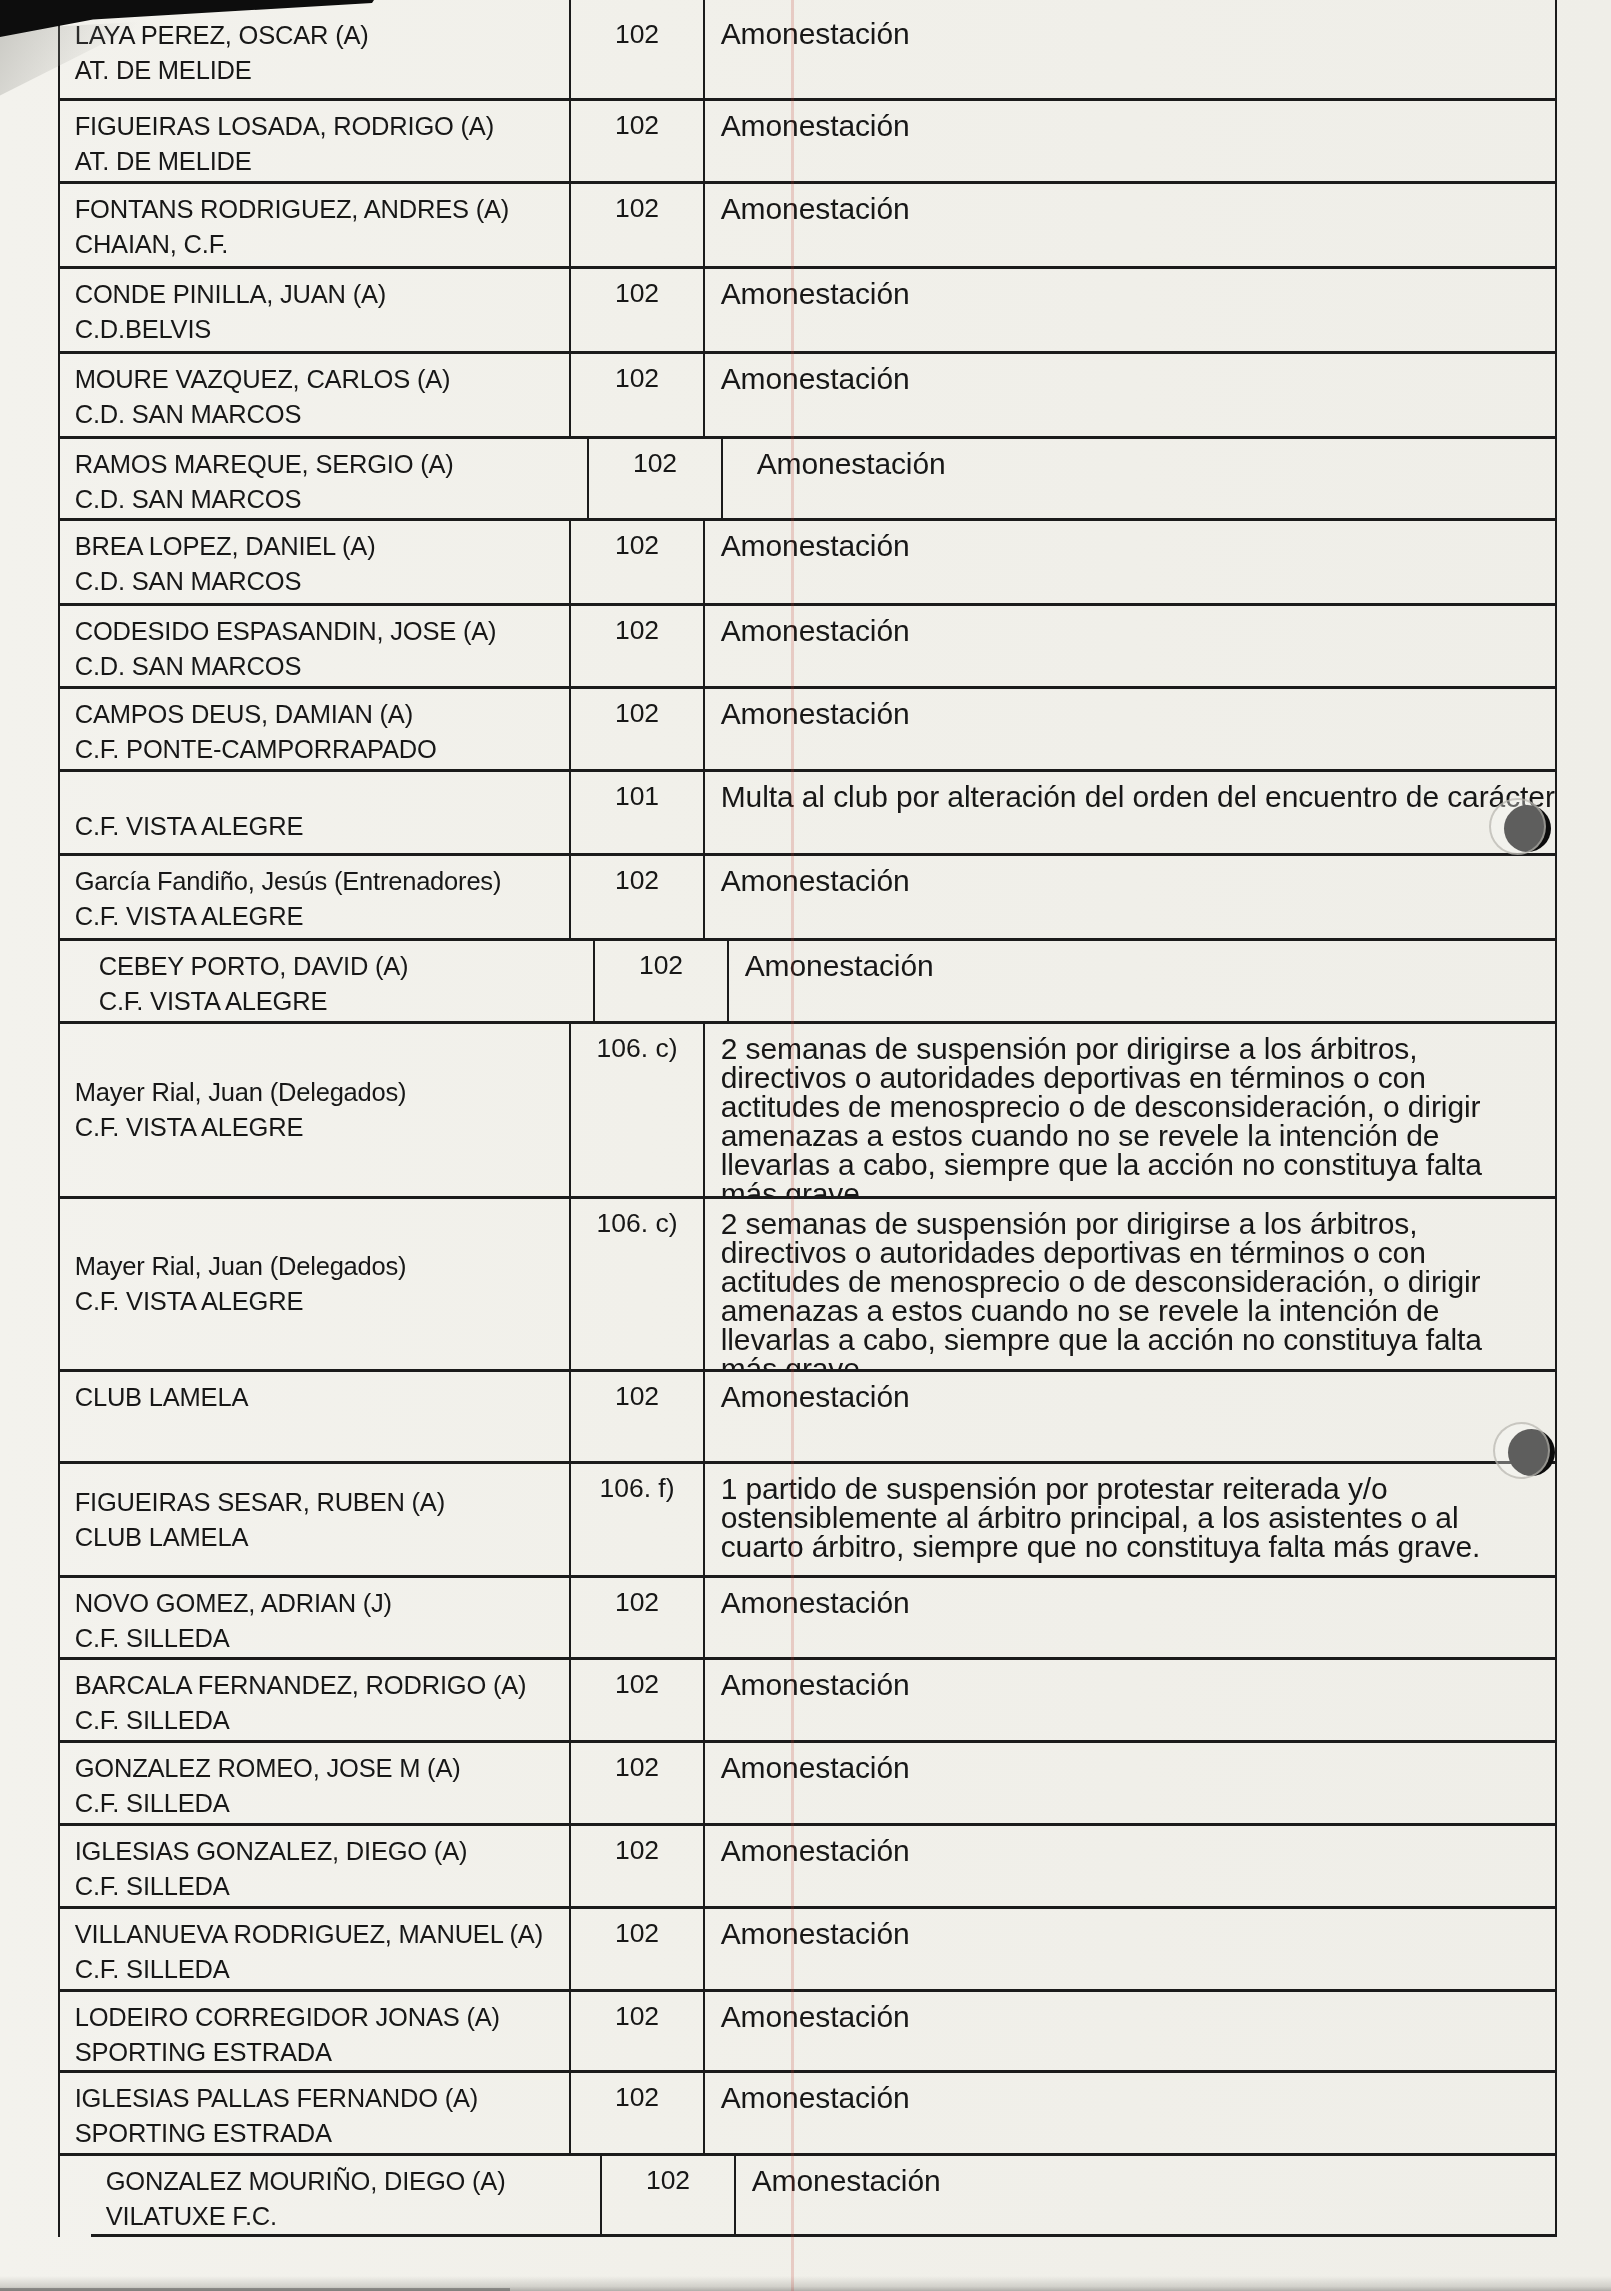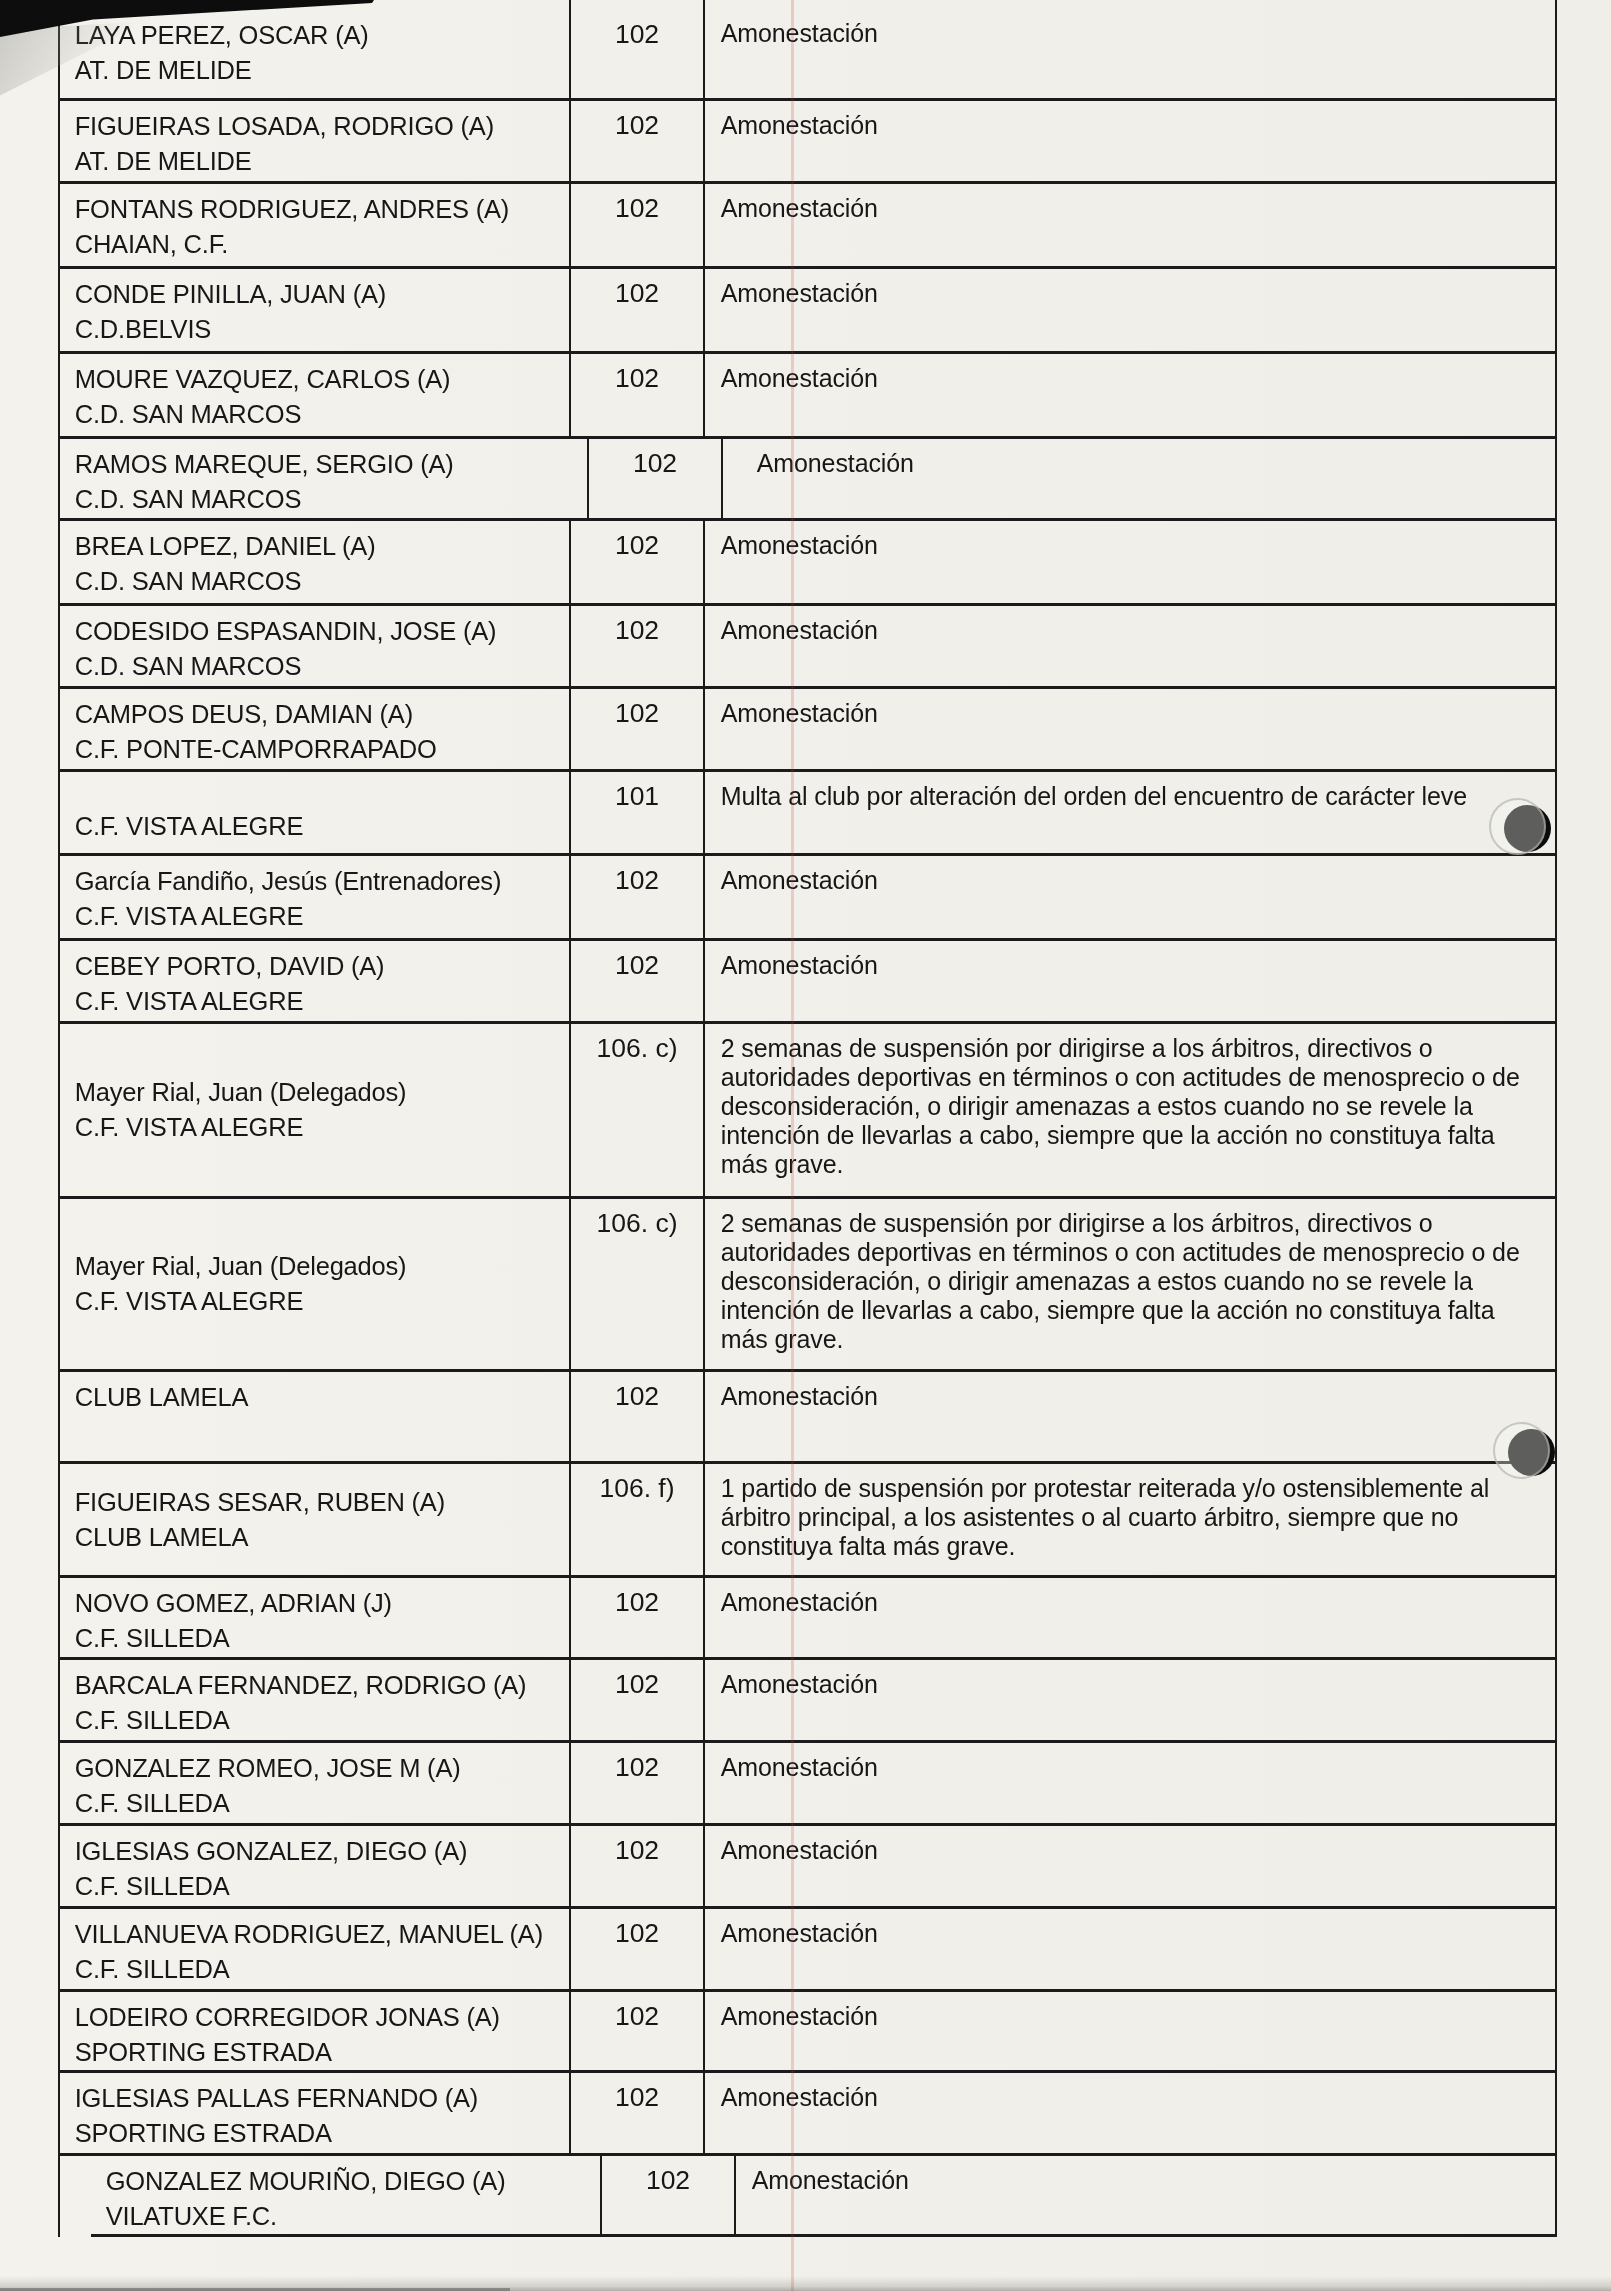--- a/index.html
+++ b/index.html
@@ -37,21 +37,21 @@
   .person,.club{white-space:nowrap;}
   .cell.article{
     border-left:2.9px solid var(--line);
     border-right:2.9px solid var(--line);
     text-align:center;
     font-size:26.5px;
     padding-top:8.8px;
   }
   .cell.sanction{
     padding:9.8px 13.7px 3.9px 15.7px;
-    font-size:25px;line-height:29px;
+    font-size:30px;line-height:29px;
     letter-spacing:-0.1px;
   }
   .row.v-bottom .cell.name{display:flex;flex-direction:column;justify-content:flex-end;padding-bottom:8.8px;}
   .row.v-middle .cell.name{display:flex;flex-direction:column;justify-content:center;padding-top:0;padding-bottom:16px;margin-top:16px;}
   .row.nowrap-sanction .cell.sanction{white-space:nowrap;}
   .row:first-child .cell.name{padding-top:17.6px;}
   .row:first-child .cell.article,
   .row:first-child .cell.sanction{padding-top:18.6px;}
 
   
@@ -185,21 +185,21 @@
 
   <div class="row v-top" style="height: 85px;">
     <div class="cell name">
       <div class="person">García Fandiño, Jesús (Entrenadores)</div>
       <div class="club">C.F. VISTA ALEGRE</div>
     </div>
     <div class="cell article">102</div>
     <div class="cell sanction">Amonestación</div>
   </div>
 
-  <div class="row v-top" style="height: 83px;">
+  <div class="row v-top" style="height: 83px; padding-left: 24px;">
     <div class="cell name">
       <div class="person">CEBEY PORTO, DAVID (A)</div>
       <div class="club">C.F. VISTA ALEGRE</div>
     </div>
     <div class="cell article">102</div>
     <div class="cell sanction">Amonestación</div>
   </div>
 
   <div class="row v-middle" style="height: 175px;">
     <div class="cell name">

